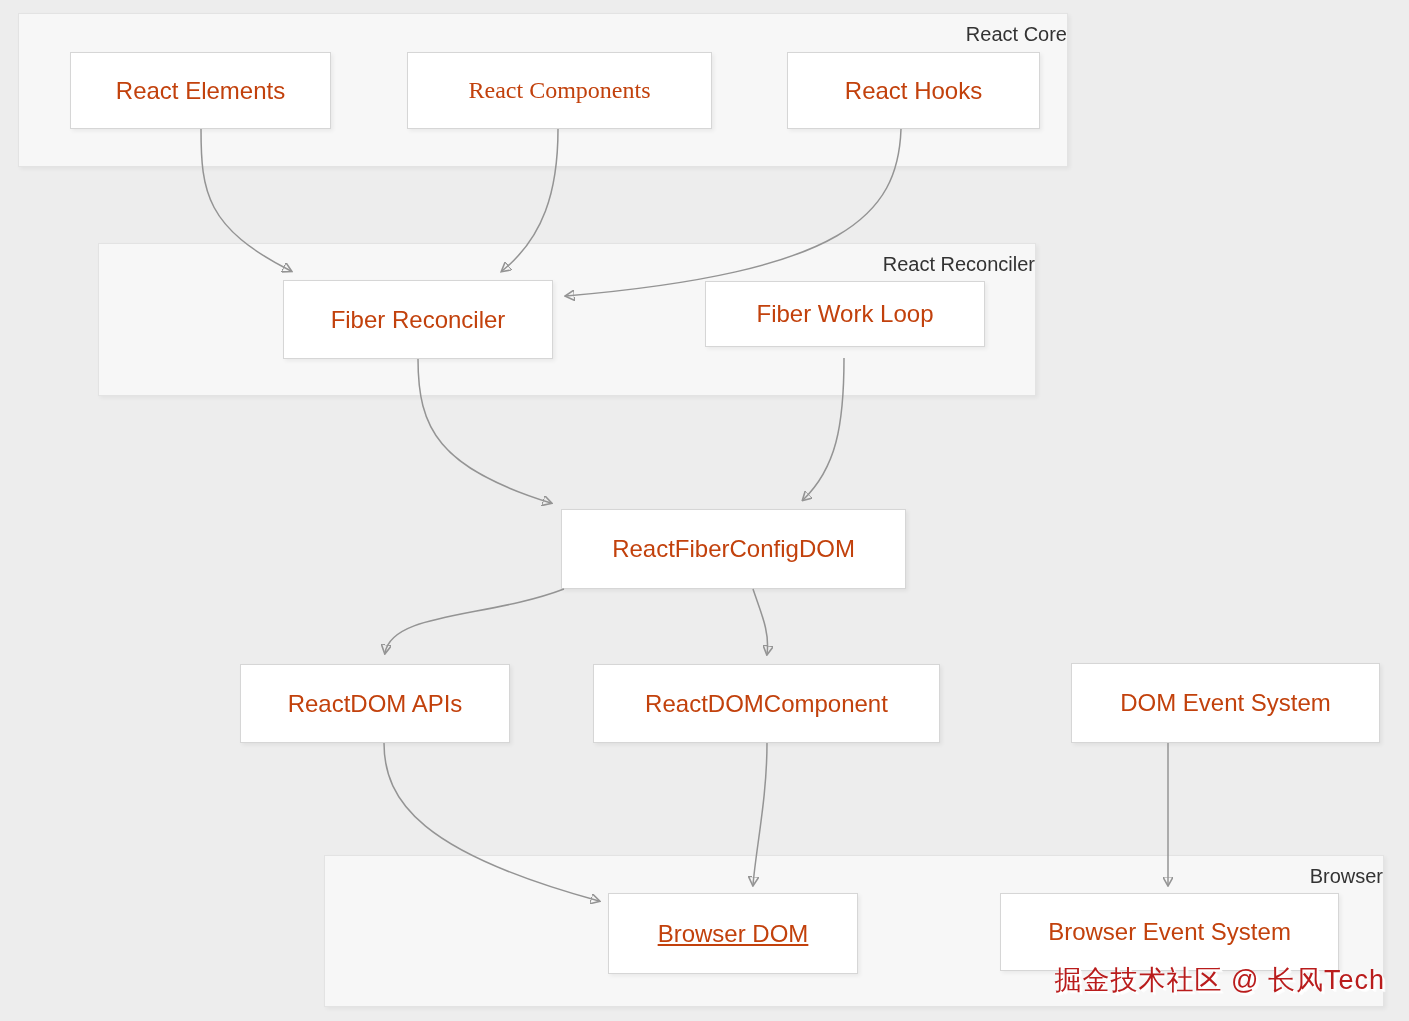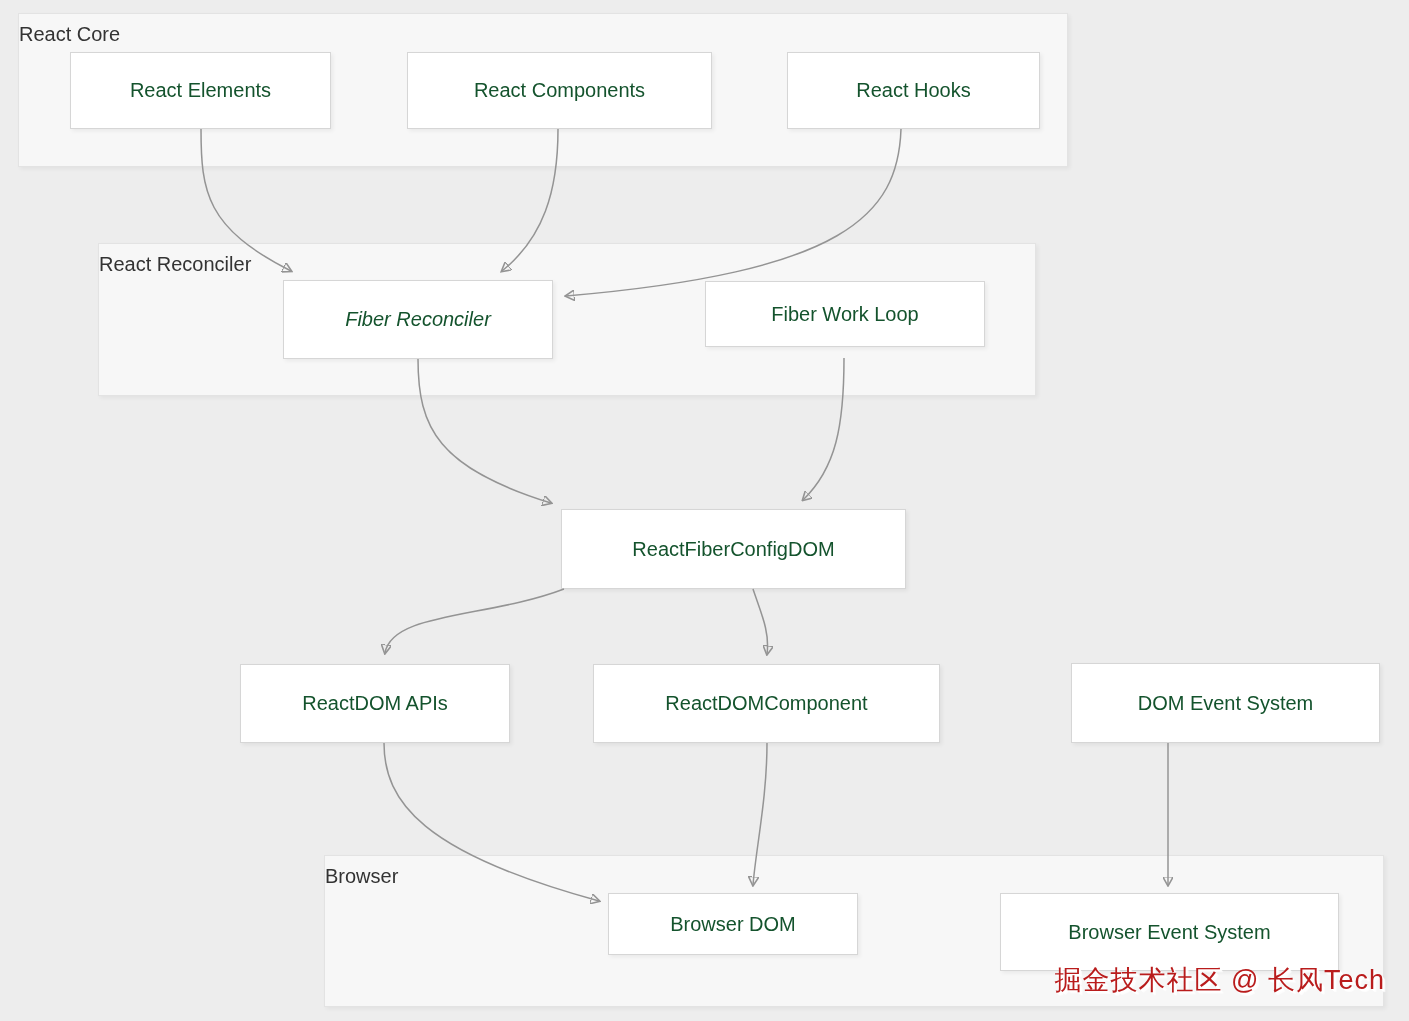--- a/index.html
+++ b/index.html
@@ -14,33 +14,33 @@
   .group{
     position:absolute;
     background:#f7f7f7;
     border:1px solid #e3e3e3;
     box-shadow:2px 2px 4px rgba(0,0,0,0.05);
     box-sizing:border-box;
   }
   .group-title{
     position:absolute;
     top:9px;left:0;right:0;
-    text-align:left;
+    text-align:right;
     font-size:20px;
     color:#333333;
   }
   .node{
     position:absolute;
     background:#ffffff;
     border:1px solid #d6d6d6;
     box-shadow:2px 2px 4px rgba(0,0,0,0.06);
     box-sizing:border-box;
     display:flex;align-items:center;justify-content:center;
-    font-size:20px;
-    color:#14532d;
+    font-size:24px;
+    color:#c2410c;
     white-space:nowrap;
   }
   .edges{
     position:absolute;left:0;top:0;width:1409px;height:1021px;
     pointer-events:none;
   }
   .edges path{
     fill:none;
     stroke:#949494;
     stroke-width:1.5px;
@@ -66,32 +66,32 @@
   <section class="group" style="left:98px;top:243px;width:938px;height:153px;">
     <div class="group-title">React Reconciler</div>
   </section>
 
 
   <section class="group" style="left:324px;top:855px;width:1060px;height:152px;">
     <div class="group-title">Browser</div>
   </section>
 
   <div class="node" style="left:70px;top:52px;width:261px;height:77px;">React Elements</div>
-  <div class="node" style="left:407px;top:52px;width:305px;height:77px;">React Components</div>
+  <div class="node" style="left:407px;top:52px;width:305px;height:77px;font-family:Liberation Serif, serif;">React Components</div>
   <div class="node" style="left:787px;top:52px;width:253px;height:77px;">React Hooks</div>
 
-  <div class="node" style="left:283px;top:280px;width:270px;height:79px;font-style:italic;">Fiber Reconciler</div>
+  <div class="node" style="left:283px;top:280px;width:270px;height:79px;">Fiber Reconciler</div>
   <div class="node" style="left:705px;top:281px;width:280px;height:66px;">Fiber Work Loop</div>
 
   <div class="node" style="left:561px;top:509px;width:345px;height:80px;">ReactFiberConfigDOM</div>
   <div class="node" style="left:240px;top:664px;width:270px;height:79px;">ReactDOM APIs</div>
   <div class="node" style="left:593px;top:664px;width:347px;height:79px;">ReactDOMComponent</div>
   <div class="node" style="left:1071px;top:663px;width:309px;height:80px;">DOM Event System</div>
 
-  <div class="node" style="left:608px;top:893px;width:250px;height:62px;">Browser DOM</div>
+  <div class="node" style="left:608px;top:893px;width:250px;height:81px;text-decoration:underline;">Browser DOM</div>
   <div class="node" style="left:1000px;top:893px;width:339px;height:78px;">Browser Event System</div>
 
   <svg class="edges" viewBox="0 0 1409 1021" xmlns="http://www.w3.org/2000/svg">
     <defs>
       <marker id="arrow" viewBox="0 0 10 10" refX="8" refY="5" markerWidth="7" markerHeight="7" orient="auto-start-reverse">
         <path d="M0,0 L9,5 L0,10 z" fill="#8a8a8a" stroke="none"></path>
       </marker>
     </defs>
     <path d="M201,129 C201,192 206,228 291,271" marker-end="url(#arrow)"></path>
     <path d="M558,129 C558,192 543,238 502,271" marker-end="url(#arrow)"></path>

